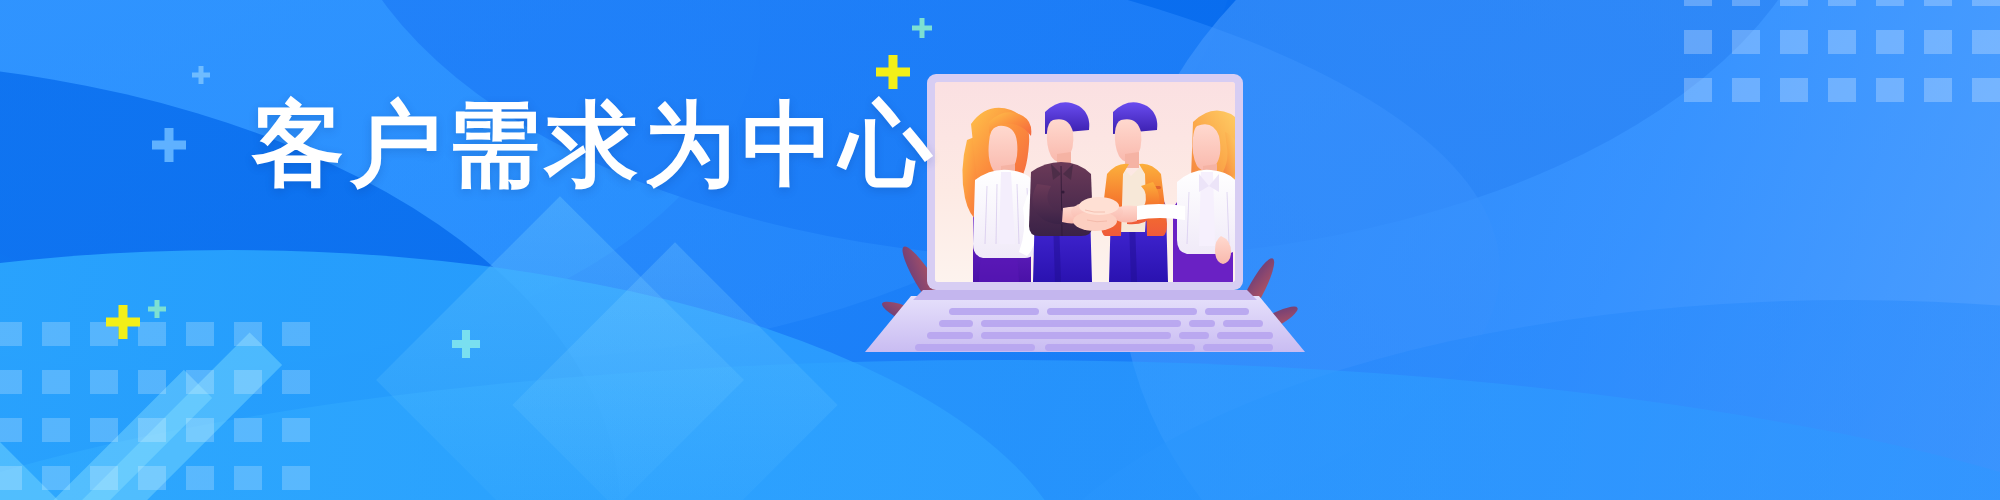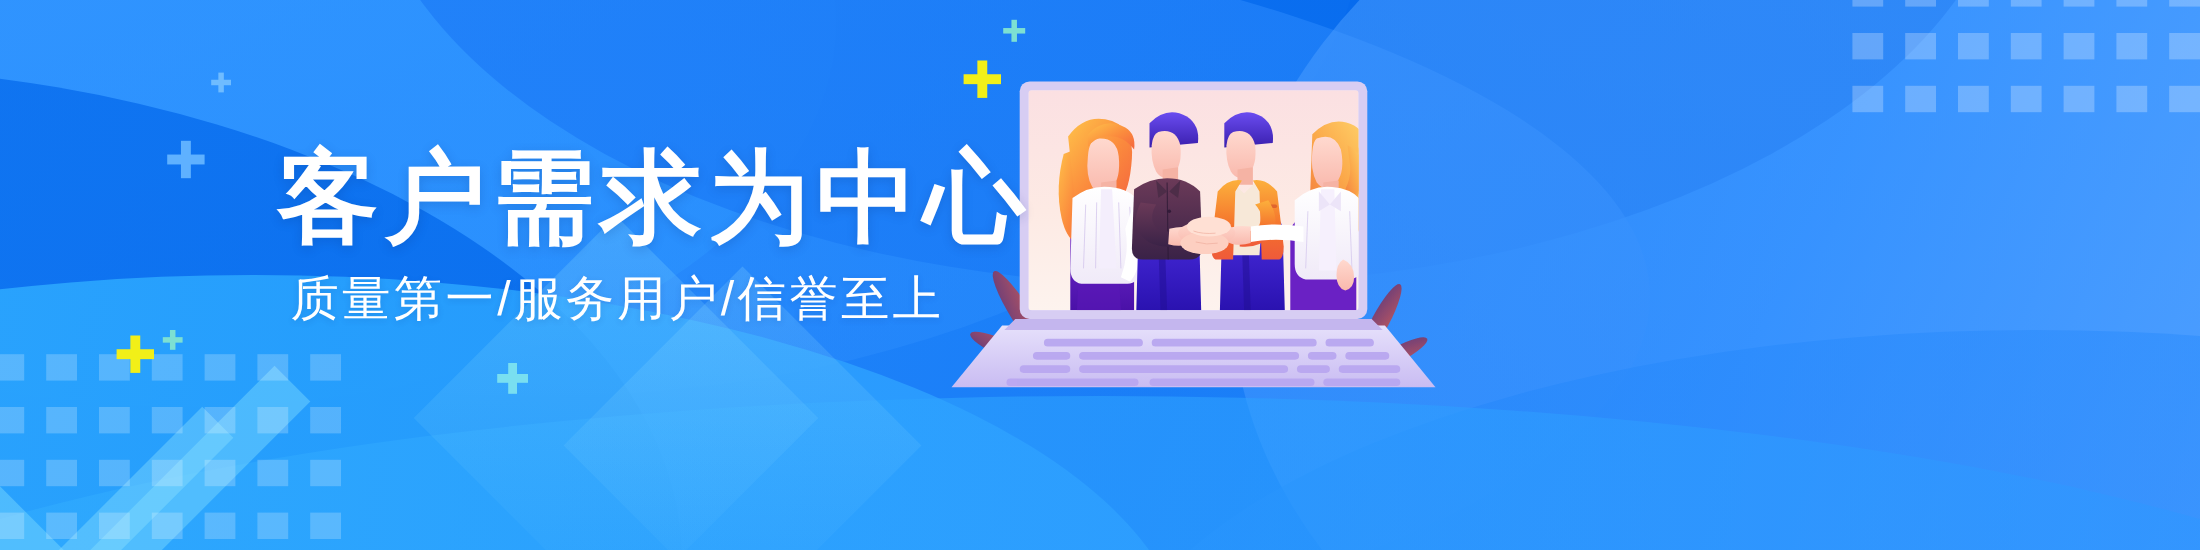--- a/index.html
+++ b/index.html
@@ -123,21 +123,20 @@
   
   .cross{position:absolute;pointer-events:none;}
   .cross::before,.cross::after{content:"";position:absolute;background:currentColor;}
   .cross::before{left:50%;top:0;width:var(--t);height:100%;transform:translateX(-50%);}
   .cross::after{top:50%;left:0;height:var(--t);width:100%;transform:translateY(-50%);}
 
   
   .copy{
     position:absolute;left:252px;top:96px;
     z-index:6;
-    margin-top:36px;
   }
   .headline{
     margin:0;
     font-size:92px;
     line-height:1.06;
     font-weight:700;
     color:#ffffff;
     letter-spacing:6px;
     font-family:"Liberation Sans","DejaVu Sans",sans-serif;
     text-shadow:0 3px 10px rgba(0,40,110,.18);
@@ -240,21 +239,20 @@
   <div class="cross" style="left:192px;top:66px;width:18px;height:18px;--t:5px;color:#6fbcff;"></div>
   <div class="cross" style="left:152px;top:128px;width:34px;height:34px;--t:9px;color:#5fb1ff;"></div>
   <div class="cross" style="left:106px;top:305px;width:34px;height:34px;--t:9px;color:#f2ef18;"></div>
   <div class="cross" style="left:148px;top:300px;width:18px;height:18px;--t:5px;color:#7de0d2;"></div>
   <div class="cross" style="left:452px;top:330px;width:28px;height:28px;--t:8px;color:#79dff0;"></div>
   <div class="cross" style="left:876px;top:55px;width:34px;height:34px;--t:9px;color:#f2ef18;"></div>
   <div class="cross" style="left:912px;top:18px;width:20px;height:20px;--t:5px;color:#7de0d2;"></div>
 
   <div class="copy">
     <h1 class="headline">客户需求为中心</h1>
-    <p class="subline">质量第一/服务用户/信誉至上</p>
   </div>
 
   <div class="laptop">
     <svg viewBox="0 0 420 300" xmlns="http://www.w3.org/2000/svg">
       <defs>
         <linearGradient id="screenBg" x1="0" y1="0" x2="0" y2="1">
           <stop offset="0%" stop-color="#fbe0e2"></stop>
           <stop offset="55%" stop-color="#fdeae4"></stop>
           <stop offset="100%" stop-color="#fdf3ee"></stop>
         </linearGradient>

